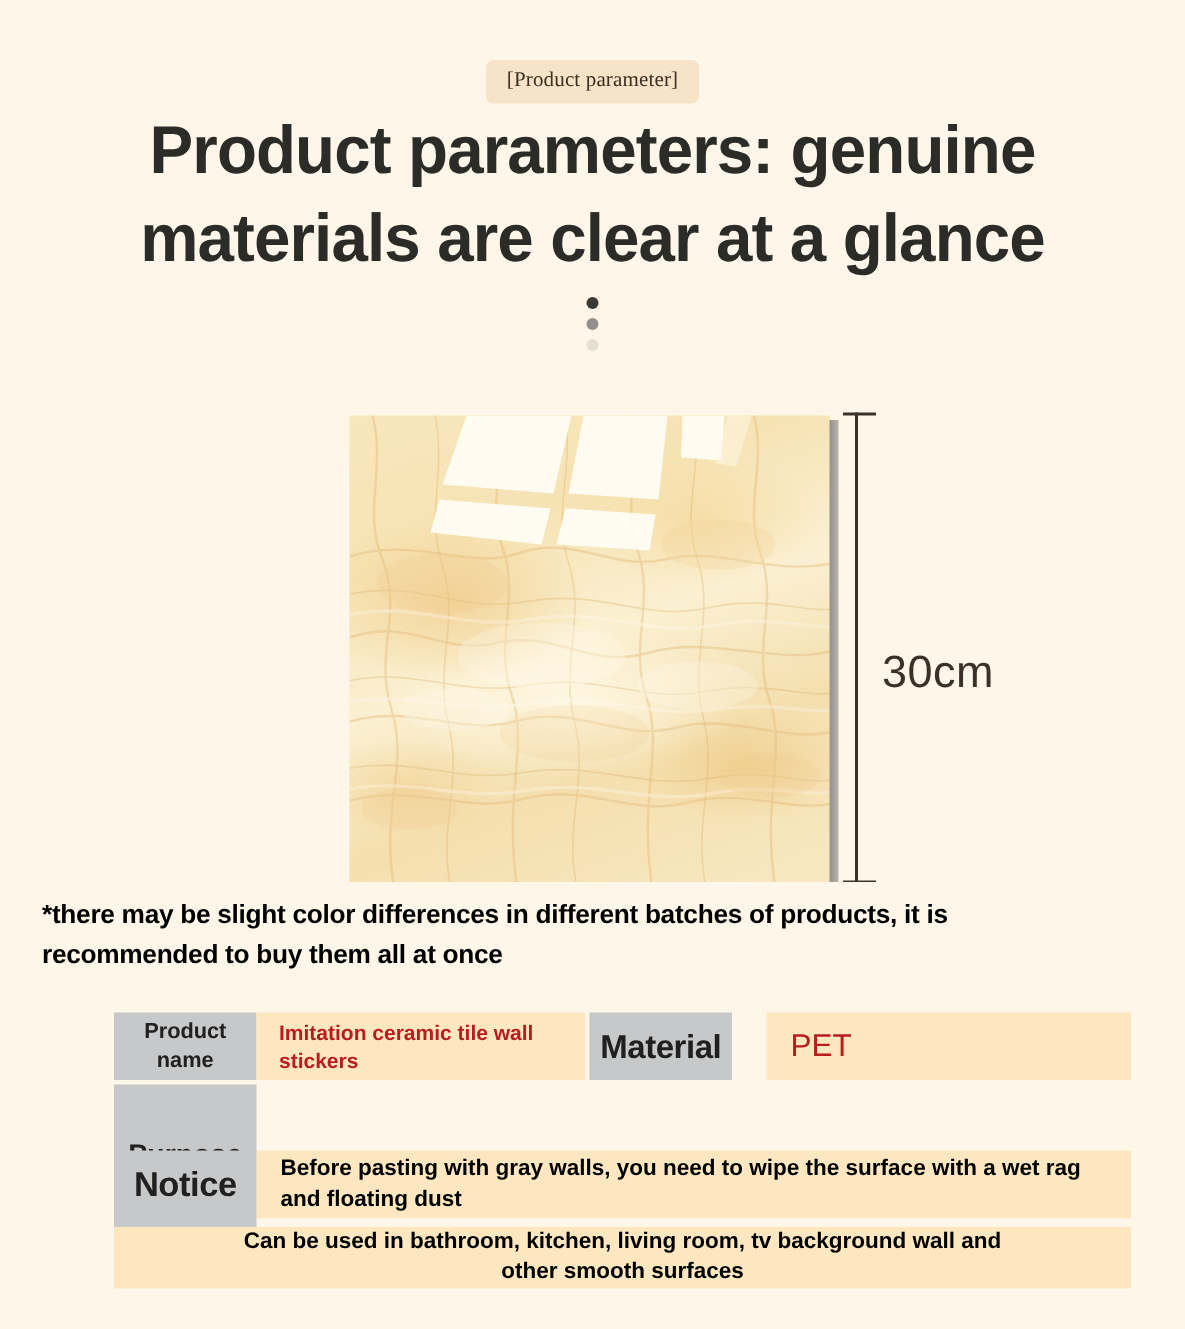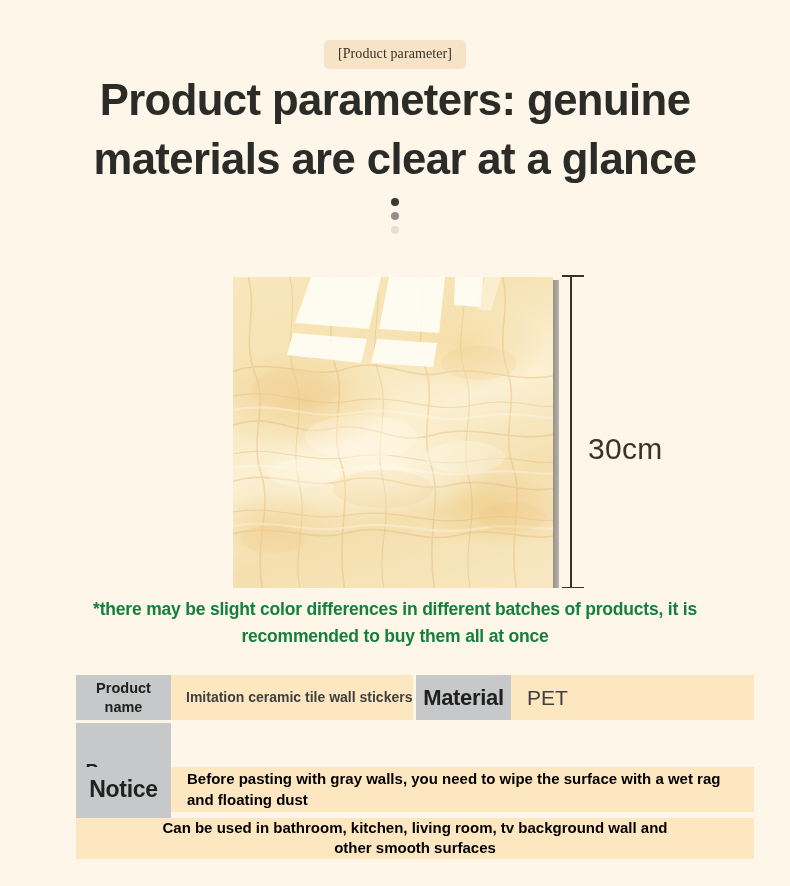--- a/index.html
+++ b/index.html
@@ -140,22 +140,21 @@
     letter-spacing: 0.3px;
     margin-top: 24px;
   }
 
   
   .disclaimer {
     position: absolute;
     top: 596px;
     left: 28px;
     width: 734px;
-    text-align: center;
-    color: #15803d;
+    color: #000000;
     font-size: 17.5px;
     font-weight: bold;
     line-height: 27px;
     letter-spacing: -0.2px;
   }
   .disclaimer span { display: block; white-space: nowrap; }
 
   
   .spec-table {
     position: absolute;
@@ -176,30 +175,30 @@
     align-items: center;
     justify-content: center;
     text-align: center;
     font-weight: bold;
     line-height: 1.25;
     box-sizing: border-box;
     padding: 2px 4px;
   }
   .cell-value {
     background: #fde7c1;
-    color: #404040;
+    color: #b91c1c;
     display: flex;
     align-items: center;
     box-sizing: border-box;
     line-height: 1.3;
   }
   .col-a { width: 95px; flex: 0 0 95px; }
   .col-b { flex: 1 1 auto; padding-left: 15px; font-size: 14px; font-weight: bold; }
   .col-c { width: 95px; flex: 0 0 95px; margin-left: 3px; }
-  .col-d { width: 243px; flex: 0 0 243px; padding-left: 16px; }
+  .col-d { width: 243px; flex: 0 0 243px; padding-left: 16px; margin-left: 23px; }
 
   .row-1 { height: 45px; }
   .row-1 .col-a { font-size: 14.5px; }
   .row-1 .col-c { font-size: 22px; font-weight: bold; letter-spacing: -0.3px; }
   .row-1 .col-d { font-size: 21px; }
 
   .row-2 { height: 44px; }
   .row-2 .col-a { font-size: 14.5px; }
   .row-2 .col-c { font-size: 9px; font-weight: bold; letter-spacing: -0.1px; }
   .row-2 .col-d { font-size: 21px; }

